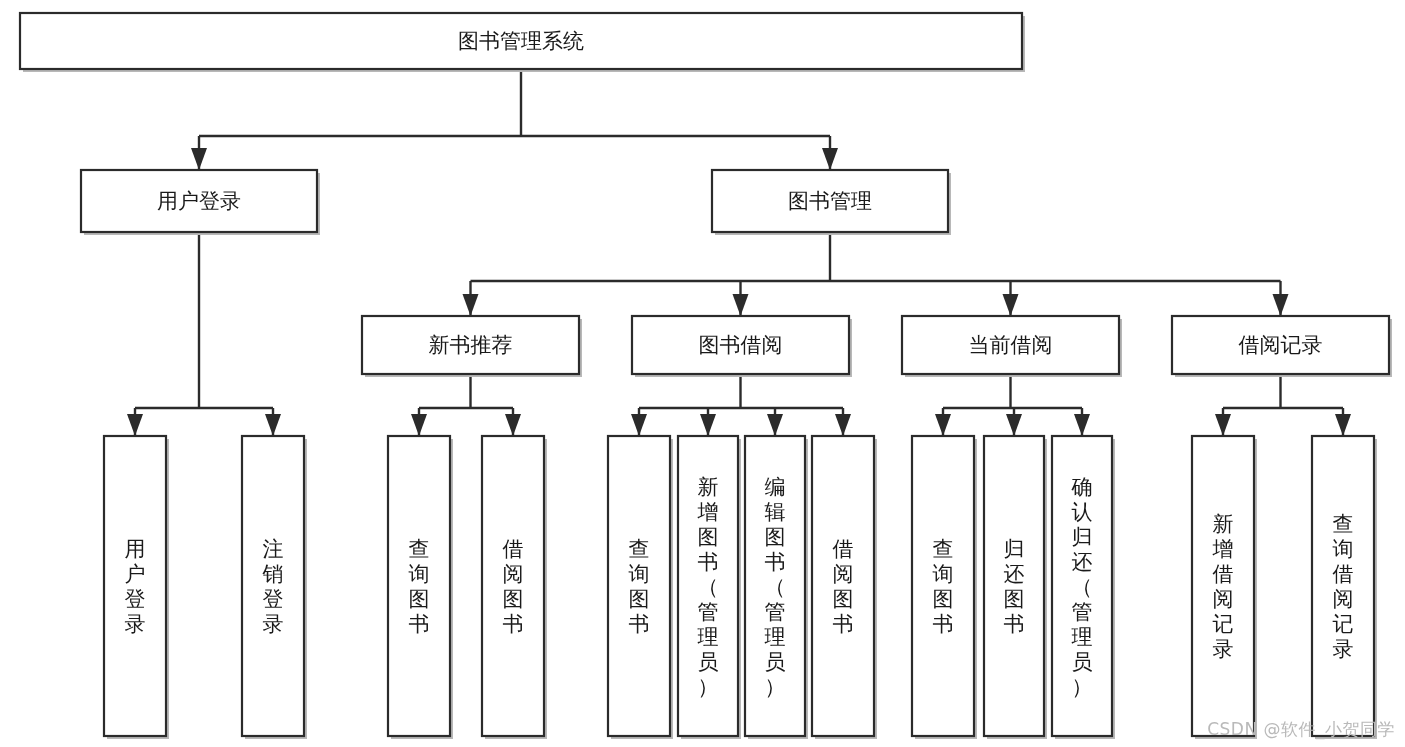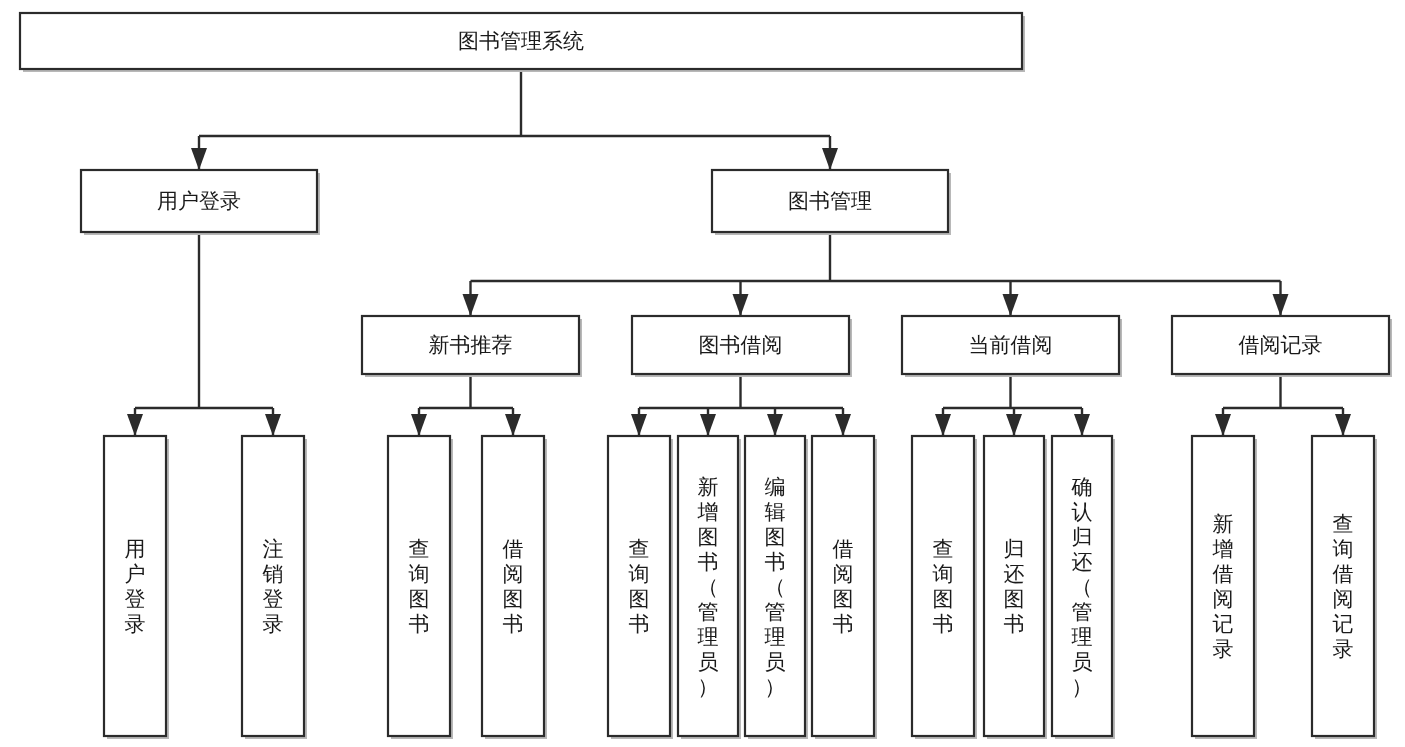--- a/index.html
+++ b/index.html
@@ -238,13 +238,14 @@
           <text x="1223" y="531" class="node-label-v"><tspan x="1223" dy="0">新</tspan><tspan x="1223" dy="25">增</tspan><tspan x="1223" dy="25">借</tspan><tspan x="1223" dy="25">阅</tspan><tspan x="1223" dy="25">记</tspan><tspan x="1223" dy="25">录</tspan></text>
         </g>
         <g>
           <rect x="1315" y="439" width="62" height="300" class="node-shadow"></rect>
           <rect x="1312" y="436" width="62" height="300" class="node-box"></rect>
           <text x="1343" y="531" class="node-label-v"><tspan x="1343" dy="0">查</tspan><tspan x="1343" dy="25">询</tspan><tspan x="1343" dy="25">借</tspan><tspan x="1343" dy="25">阅</tspan><tspan x="1343" dy="25">记</tspan><tspan x="1343" dy="25">录</tspan></text>
         </g>
       </g>
     </svg>
 
+  <div class="watermark">CSDN @软件_小贺同学</div>
 </div>
 
 </body></html>

